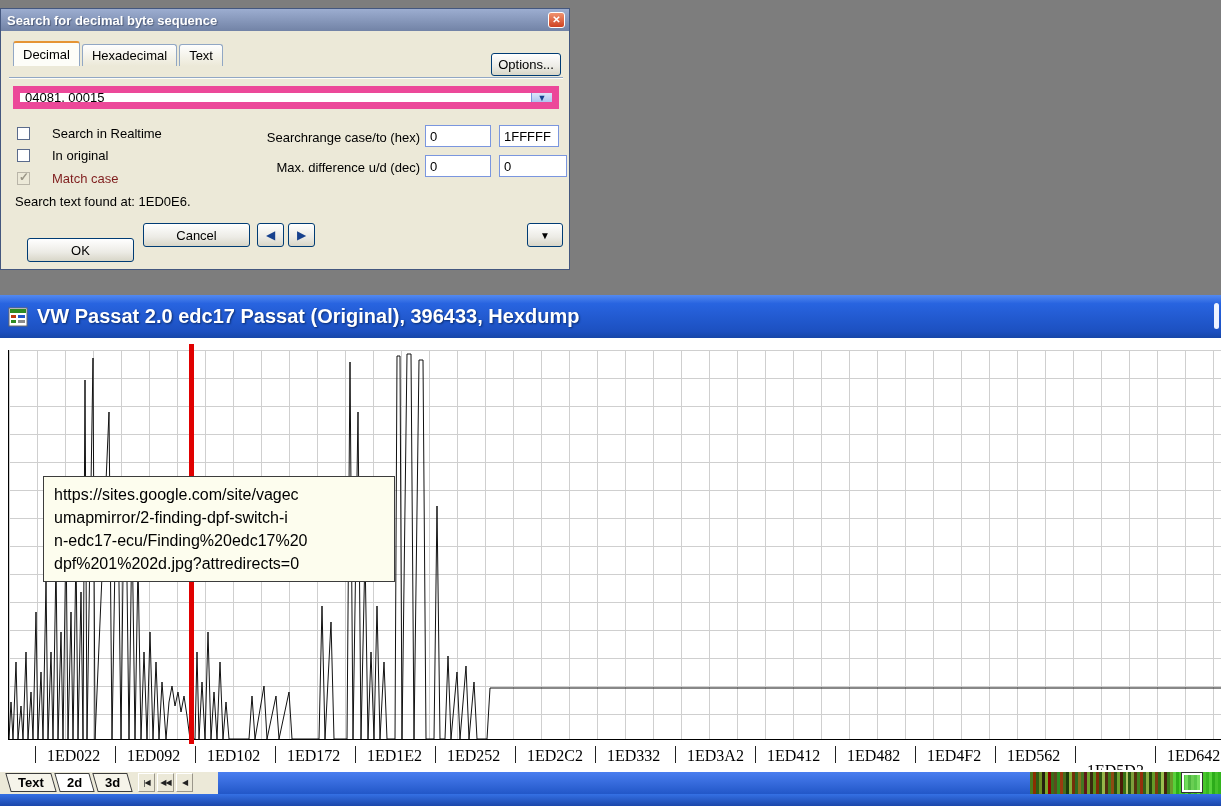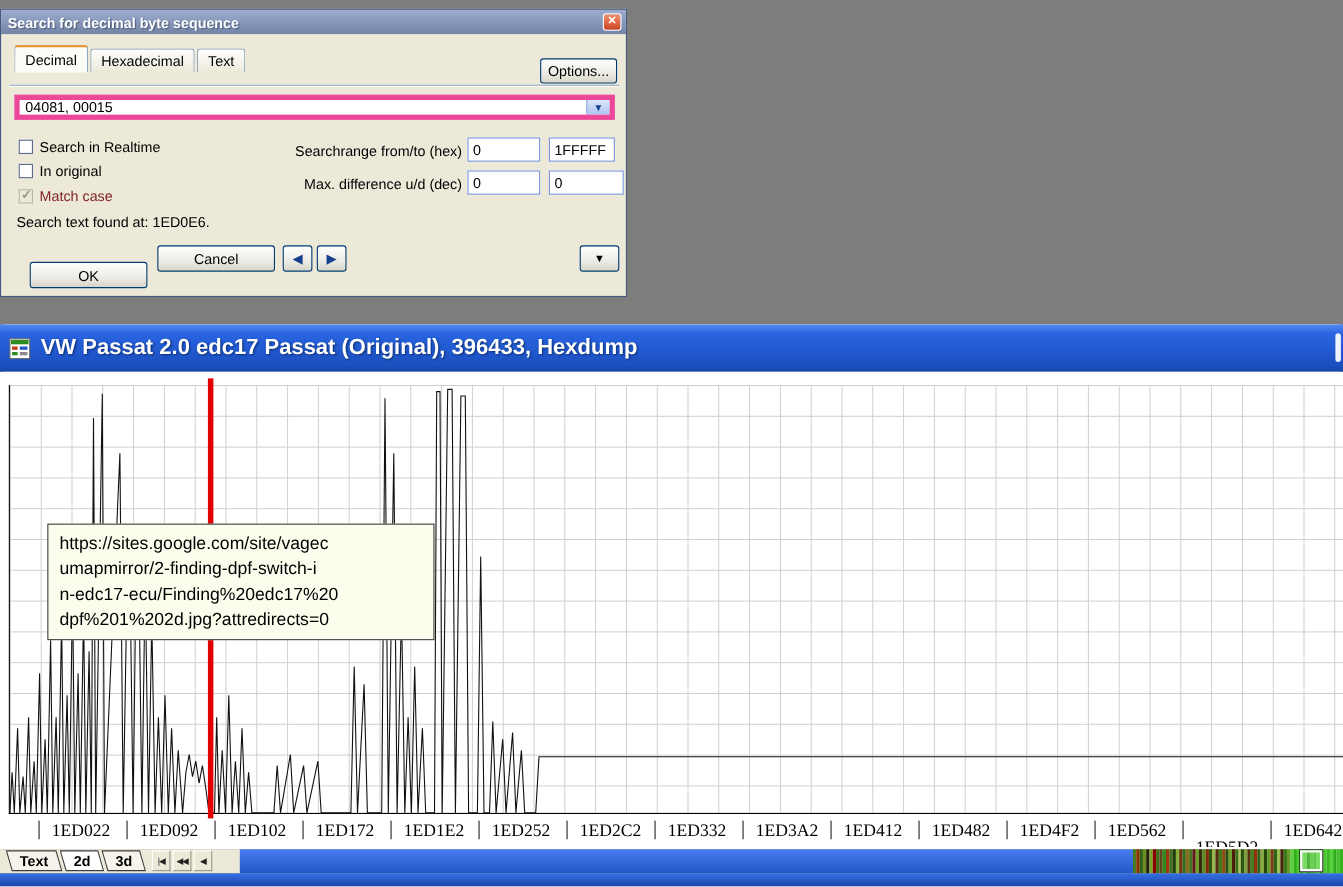--- a/index.html
+++ b/index.html
@@ -22,28 +22,28 @@
             background:linear-gradient(180deg,#fefefe,#ece9d8);
             border:1px solid #91a7c4; border-bottom:none; border-radius:3px 3px 0 0; margin-right:2px; }
   .dlg-tab.active { height:25px; background:#fdfdf8; border-top:2px solid #e59433; position:relative; z-index:2; }
   .dlg-tabface { position:absolute; left:8px; top:68px; width:554px; height:2px;
             background:#fdfdf8; border-top:1px solid #91a7c4; }
   .options-btn { position:absolute; right:8px; top:44px; width:70px; height:23px; }
   .xp-btn { background:linear-gradient(180deg,#ffffff,#ecebe5 60%,#d8d6c8);
             border:1px solid #003c74; border-radius:3px; font-size:13px; color:#000;
             display:flex; align-items:center; justify-content:center; cursor:default; }
   .combo { position:absolute; left:12px; top:77px; width:546px; height:23px;
-            border:5px solid #ec4899; background:#fff; display:flex; }
+            border:7px solid #ec4899; background:#fff; display:flex; }
   .combo-input { flex:1; border:none; outline:none; font-size:13px; padding:0 5px;
             font-family:"Liberation Sans", sans-serif; background:#fff; }
   .combo-btn { width:21px; height:100%; border-left:1px solid #7a96df;
             background:linear-gradient(180deg,#dce6fb,#afc4ef);
             display:flex; align-items:center; justify-content:center;
             color:#17418e; font-size:9px; }
-  .cb-row { position:absolute; left:16px; display:flex; align-items:center; gap:6px; font-size:13px; }
+  .cb-row { position:absolute; left:16px; display:flex; align-items:center; gap:22px; font-size:13px; }
   .cb-box { width:13px; height:13px; border:1px solid #5a6b8c; background:#fff; position:relative; }
   .cb-box.checked.disabled { background:#ece9d8; border-color:#b9b5a8; }
   .cb-box.checked.disabled::after { content:"✓"; position:absolute; left:1px; top:-3px;
             font-size:12px; color:#9a9687; font-weight:bold; }
   .cb-label.disabled { color:#7f1d1d; }
   .rng-label { position:absolute; font-size:13px; text-align:right; width:195px; left:224px; }
   .rng-input { position:absolute; height:22px; border:1px solid #7a96df; background:#fff;
             font-size:13px; padding:0 4px; font-family:"Liberation Sans", sans-serif; outline:none; }
   .dlg-status { position:absolute; left:14px; top:185px; font-size:13px; color:#000; }
   .dlg-btn-ok     { position:absolute; left:26px;  top:214px; width:107px; height:24px;margin-top:15px; }
@@ -284,21 +284,21 @@
     </div>
     <div class="cb-row" style="top:139px">
       <div class="cb-box"></div>
       <span class="cb-label">In original</span>
     </div>
     <div class="cb-row" style="top:162px">
       <div class="cb-box checked disabled"></div>
       <span class="cb-label disabled">Match case</span>
     </div>
 
-    <div class="rng-label" style="top:121px">Searchrange from/to (hex)</div>
+    <div class="rng-label" style="top:121px">Searchrange case/to (hex)</div>
     <input class="rng-input" style="left: 424px; top: 116px; width: 66px;" value="0">
     <input class="rng-input" style="left: 498px; top: 116px; width: 60px;" value="1FFFFF">
     <div class="rng-label" style="top:151px">Max. difference u/d (dec)</div>
     <input class="rng-input" style="left: 424px; top: 146px; width: 66px;" value="0">
     <input class="rng-input" style="left: 498px; top: 146px; width: 68px;" value="0">
 
     <div class="dlg-status">Search text found at: 1ED0E6.</div>
 
     <button class="xp-btn dlg-btn-ok">OK</button>
     <button class="xp-btn dlg-btn-cancel">Cancel</button>

